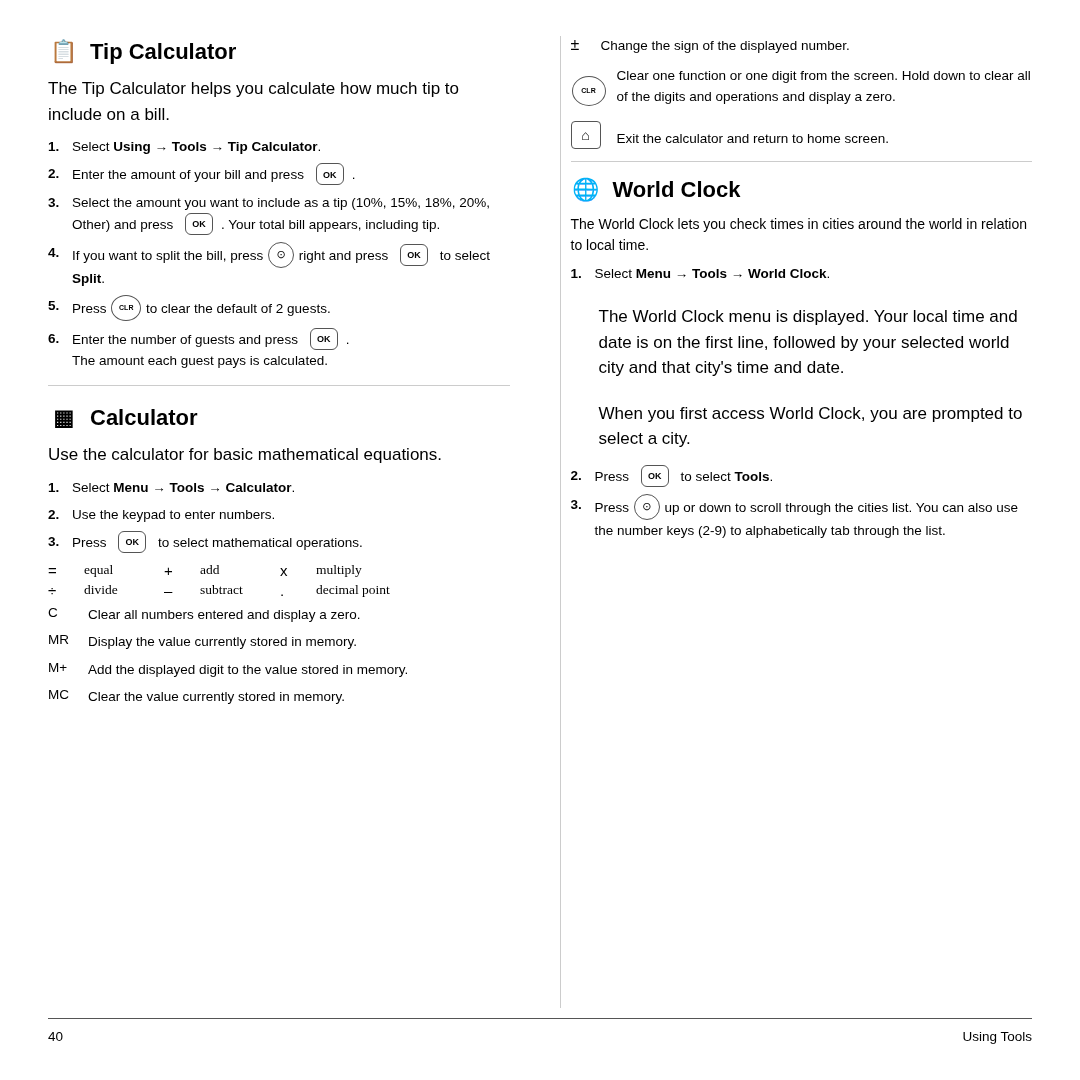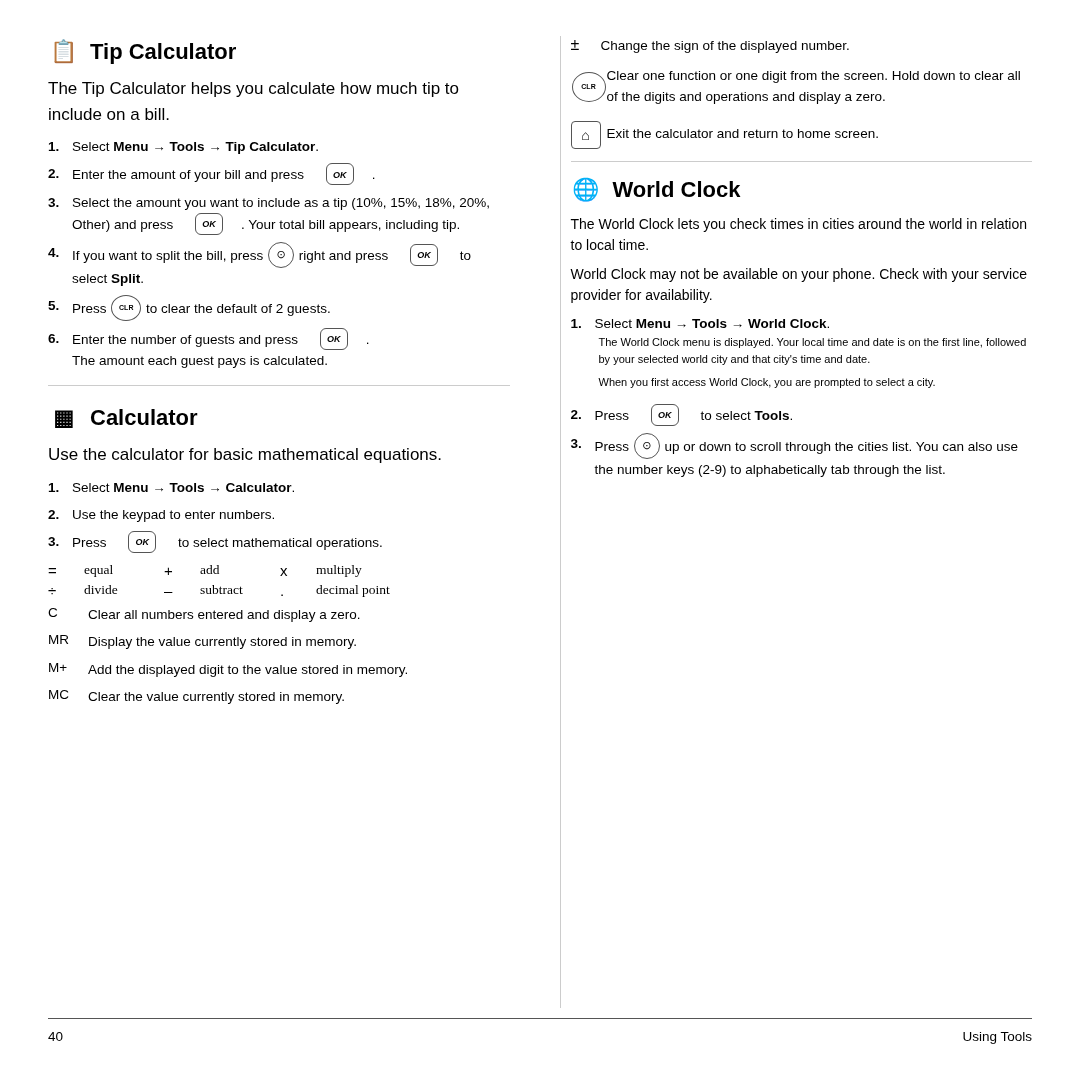--- a/index.html
+++ b/index.html
@@ -79,25 +79,24 @@
       display: inline-flex;
       align-items: center;
       justify-content: center;
       width: 28px;
       height: 22px;
       border: 1.5px solid #555;
       border-radius: 6px;
       font-size: 9px;
       font-weight: bold;
       vertical-align: middle;
-      margin: 0 18px;
+      margin: 0 8px;
       position: relative;
       top: -1px;
       padding-top: 2px;
-      font-style: italic;
     }
     .clr-icon {
       display: inline-flex;
       align-items: center;
       justify-content: center;
       width: 30px;
       height: 26px;
       border: 1.5px solid #555;
       border-radius: 50%;
       font-size: 8px;
@@ -171,44 +170,45 @@
     .sym-key {
       min-width: 20px;
       font-size: 16px;
     }
     .sym-desc {
       flex: 1;
       line-height: 1.5;
     }
     .sym-icon-row {
       display: flex;
+      gap: 10px;
       margin-bottom: 12px;
       font-size: 13.5px;
-      align-items: center;
+      align-items: flex-end;
     }
     .sym-icon-cell {
       min-width: 36px;
       display: flex;
       align-items: flex-start;
       padding-top: 2px;
     }
     .footer-bar {
       display: flex;
       justify-content: space-between;
       align-items: center;
       border-top: 1.5px solid #555;
       padding-top: 10px;
       margin-top: 10px;
       font-size: 13.5px;
     }
     .indent-content {
-      margin-top: 0;
+      margin-top: 20px;
       margin-bottom: 7px;
       padding-left: 4px;
-      font-size: 11px;
+      font-size: 17px;
       line-height: 1.5;
     }
     .world-note {
       font-size: 14px;
       line-height: 1.5;
       margin-bottom: 8px;
     }
   </style>
 </head>
 <body>
@@ -222,21 +222,21 @@
         <div class="section-title">
           <span class="section-icon">📋</span>
           <span>Tip Calculator</span>
         </div>
         <p class="section-desc">The Tip Calculator helps you calculate how much tip to include on a bill.</p>
 
         <ol class="numbered-list">
 
           <li>
             <span class="num">1.</span>
-            <span class="li-content">Select <b>Menu → Tools → Tip Calculator</b>.</span>
+            <span class="li-content">Select <b>Using → Tools → Tip Calculator</b>.</span>
           </li>
 
           <li>
             <span class="num">2.</span>
             <span class="li-content">Enter the amount of your bill and press
               <span class="ok-icon">OK</span>.
             </span>
           </li>
 
           <li>
@@ -366,21 +366,20 @@
 
       <hr class="section-divider" style="margin: 10px 0 12px 0;">
 
       <div>
         <div class="section-title">
           <span class="section-icon">🌐</span>
           <span>World Clock</span>
         </div>
 
         <p class="world-note">The World Clock lets you check times in cities around the world in relation to local time.</p>
-        <p class="world-note">World Clock may not be available on your phone. Check with your service provider for availability.</p>
 
         <ol class="numbered-list">
 
           <li>
             <span class="num">1.</span>
             <span class="li-content">
               Select <b>Menu → Tools → World Clock</b>.
               <div class="indent-content">
                 The World Clock menu is displayed. Your local time and date is on the first line, followed by your selected world city and that city's time and date.
               </div>

